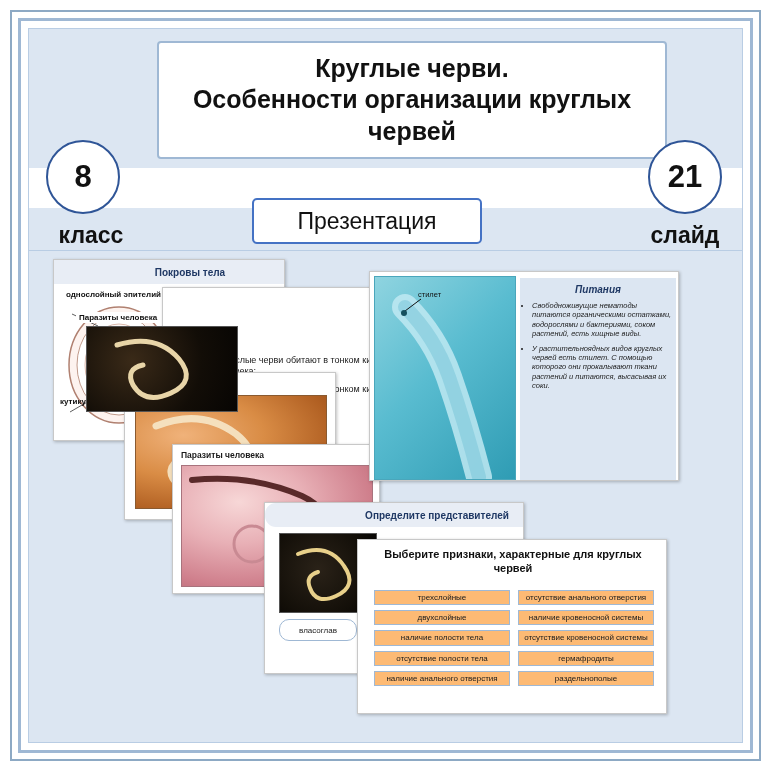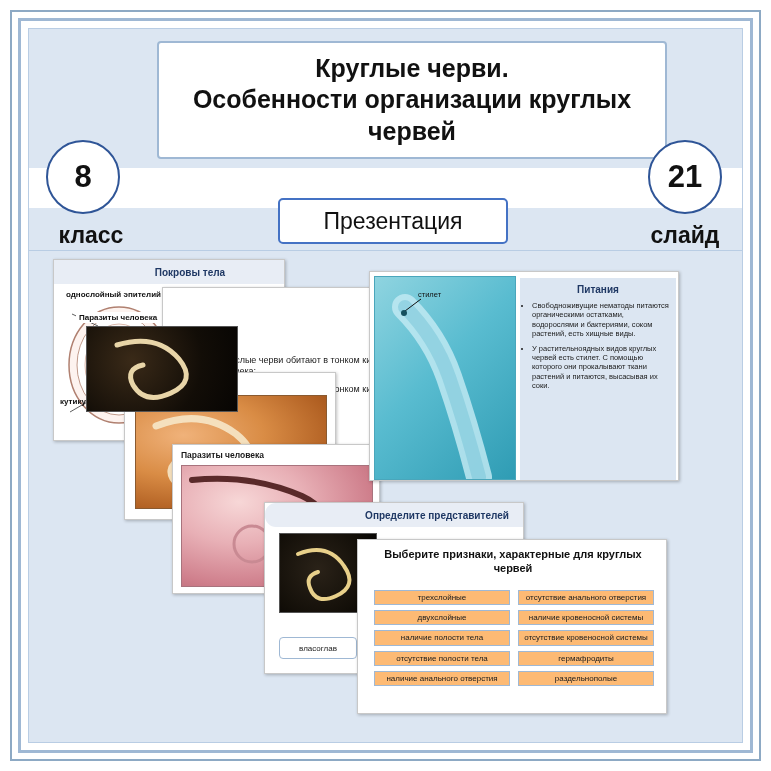--- a/index.html
+++ b/index.html
@@ -108,21 +108,21 @@
     position: absolute;
     font-size: 23px;
     font-weight: bold;
     color: #111111;
   }
   .label-left { left: 46px; top: 222px; width: 90px; text-align: center; }
   .label-right { left: 620px; top: 222px; width: 130px; text-align: center; }
 
   .presentation-box {
     position: absolute;
-    left: 278px;
+    left: 252px;
     top: 198px;
     width: 230px;
     height: 46px;
     background: #ffffff;
     border: 2px solid #4472c4;
     border-radius: 5px;
     box-sizing: border-box;
     display: flex;
     align-items: center;
     justify-content: center;
@@ -229,42 +229,42 @@
     position: absolute; left: 4px; top: 4px; width: 140px; height: 202px;
     background: linear-gradient(135deg, #8fd4e0 0%, #59bcd0 45%, #2f9cb4 100%);
     border: 1px solid #4aa6bb;
   }
   .s5 .stylet-label {
     position: absolute; left: 48px; top: 18px; font-size: 7.5px; color: #111;
   }
   .s5 .right {
     position: absolute; left: 150px; top: 6px; width: 156px; height: 215px;
     background: #dce6f2;
+    font-style: italic;
   }
   .s5 .r-title { text-align: center; font-weight: bold; font-size: 10px; color: #1f3864; padding-top: 6px; }
   .s5 ul { margin: 6px 4px 0 12px; padding: 0; font-size: 7.5px; line-height: 1.25; }
   .s5 li { margin-bottom: 5px; }
 
   
   .s6 { left: 220px; top: 248px; width: 260px; height: 172px; }
   .s6 .s6-head {
     position: absolute; left: 0; top: 0; width: 304px; height: 24px;
     background: #e8edf5; display: flex; align-items: center; justify-content: center; border-radius: 11px;
   }
   .s6 .photo {
     position: absolute; left: 14px; top: 30px; width: 96px; height: 78px;
     background: radial-gradient(circle at 40% 45%, #2a2218 0%, #120e08 70%, #050403 100%);
     border: 1px solid #555;
   }
   .s6 .opt {
     position: absolute; top: 116px; height: 20px;
-    border: 1px solid #9fb8d4; background: #ffffff; border-radius: 4px;
+    border: 1px solid #9fb8d4; background: #ffffff; border-radius: 10px;
     display: flex; align-items: center; justify-content: center;
     font-size: 8px;
-    margin-top: 18px;
   }
   .s6 .opt1 { left: 14px; width: 76px; }
   .s6 .opt2 { left: 96px; width: 76px; }
 
   
   .s7 { left: 313px; top: 285px; width: 310px; height: 175px; }
   .s7 .s7-title {
     position: absolute; left: 10px; top: 8px; width: 290px;
     text-align: center; font-weight: bold; font-size: 11px; line-height: 1.25; color: #111;
   }

